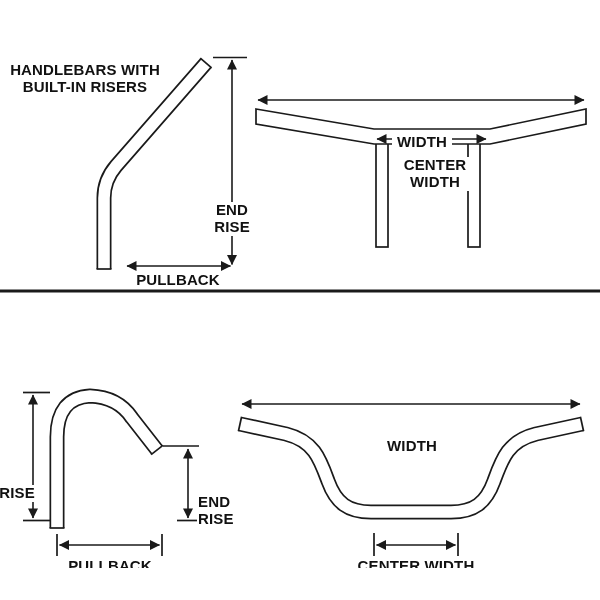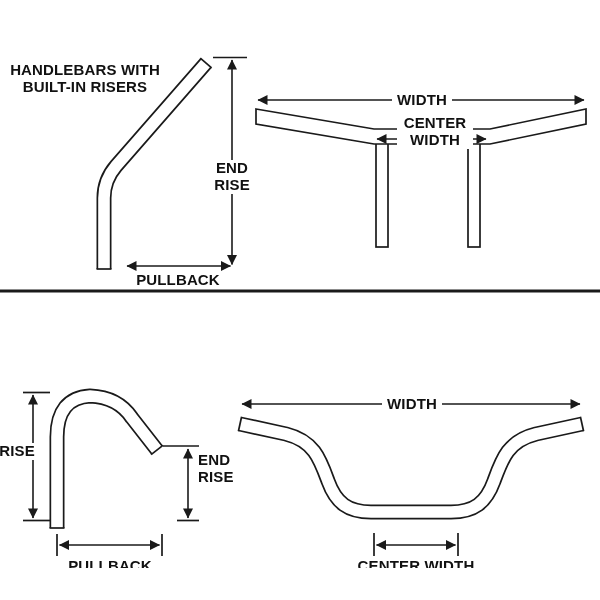--- a/index.html
+++ b/index.html
@@ -10,21 +10,21 @@
   .stage svg{position:absolute;left:0;top:0;}
   .tube-o{fill:none;stroke:#1a1a1a;stroke-width:15;stroke-linejoin:round;}
   .tube-i{fill:none;stroke:#ffffff;stroke-width:11.6;stroke-linejoin:round;}
   .bar{fill:#ffffff;stroke:#1a1a1a;stroke-width:1.7;}
   .dim{stroke:#1a1a1a;stroke-width:1.6;}
   .thin{stroke:#1a1a1a;stroke-width:1.7;}
   .lbl{
     position:absolute;font-weight:700;font-size:15px;line-height:1.12;
     color:#111;text-align:center;white-space:pre-line;letter-spacing:.01em;
   }
-  .bg{background:#ffffff;padding:0 1px;}
+  .bg{background:#ffffff;padding:0 1px;margin-top:42px;}
   .left{text-align:left;}
 </style>
 </head>
 <body>
 
 <div class="stage">
 
   <svg width="600" height="600" viewBox="0 0 600 600">
     <defs>
       <marker id="ah" viewBox="0 0 10 10" refX="9.5" refY="5" markerWidth="12" markerHeight="10" orient="auto-start-reverse" markerUnits="userSpaceOnUse">

